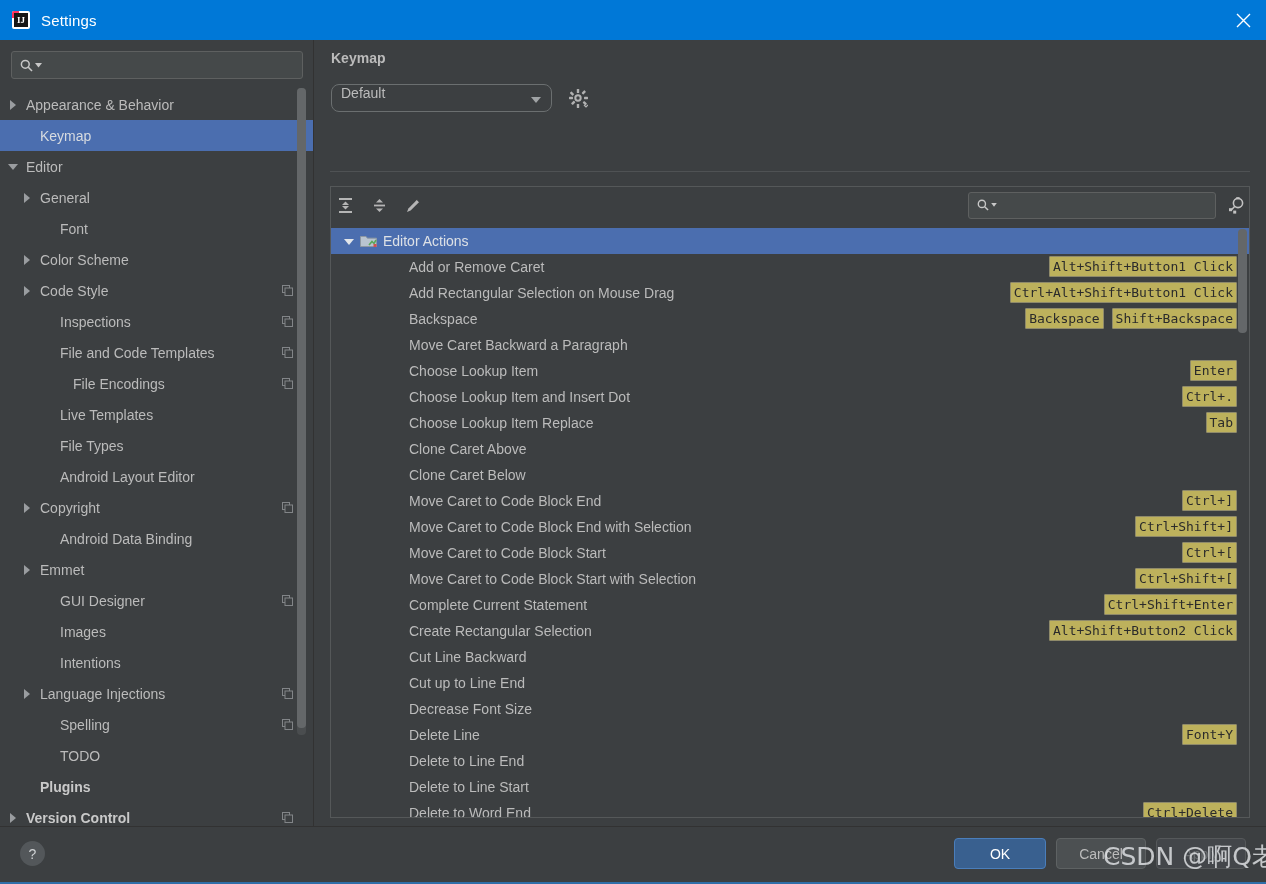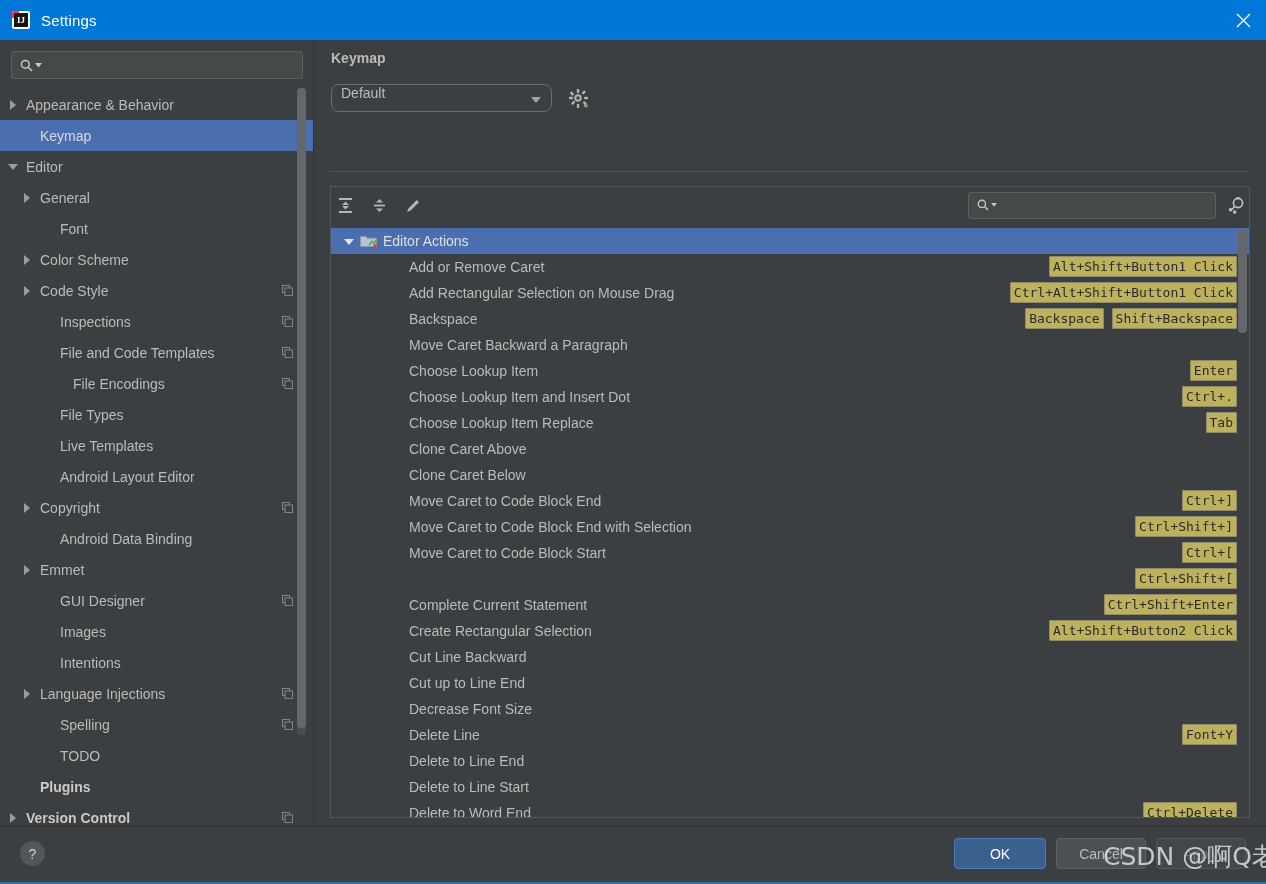--- a/index.html
+++ b/index.html
@@ -521,25 +521,25 @@
           <span>File Encodings</span>
           <span class="copy-badge">
             <svg width="11" height="11" viewBox="0 0 11 11">
               <rect x="0.5" y="0.5" width="7" height="7" fill="none" stroke="#9a9da0"></rect>
               <rect x="3" y="3" width="7.5" height="7.5" fill="#3c3f41" stroke="#9a9da0"></rect>
             </svg>
           </span>
         </div>
         <div class="tree-item" style="padding-left: 42px;">
           <span class="tw-arrow none"></span>
+          <span>Live Templates</span>
+        </div>
+        <div class="tree-item" style="padding-left: 42px;">
+          <span class="tw-arrow none"></span>
           <span>File Types</span>
-        </div>
-        <div class="tree-item" style="padding-left: 42px;">
-          <span class="tw-arrow none"></span>
-          <span>Live Templates</span>
         </div>
         <div class="tree-item" style="padding-left: 42px;">
           <span class="tw-arrow none"></span>
           <span>Android Layout Editor</span>
         </div>
         <div class="tree-item" style="padding-left: 22px;">
           <span class="tw-arrow right"></span>
           <span>Copyright</span>
           <span class="copy-badge">
             <svg width="11" height="11" viewBox="0 0 11 11">
@@ -765,20 +765,21 @@
               <span class="kbd">Ctrl+Shift+]</span>
             </span>
           </div>
           <div class="action-row child">
             <span class="action-label">Move Caret to Code Block Start</span>
             <span class="shortcuts">
               <span class="kbd">Ctrl+[</span>
             </span>
           </div>
           <div class="action-row child">
+            <span class="action-label">Move Caret to Code Block Start with Selection</span>
             <span class="shortcuts">
               <span class="kbd">Ctrl+Shift+[</span>
             </span>
           </div>
           <div class="action-row child">
             <span class="action-label">Complete Current Statement</span>
             <span class="shortcuts">
               <span class="kbd">Ctrl+Shift+Enter</span>
             </span>
           </div>

